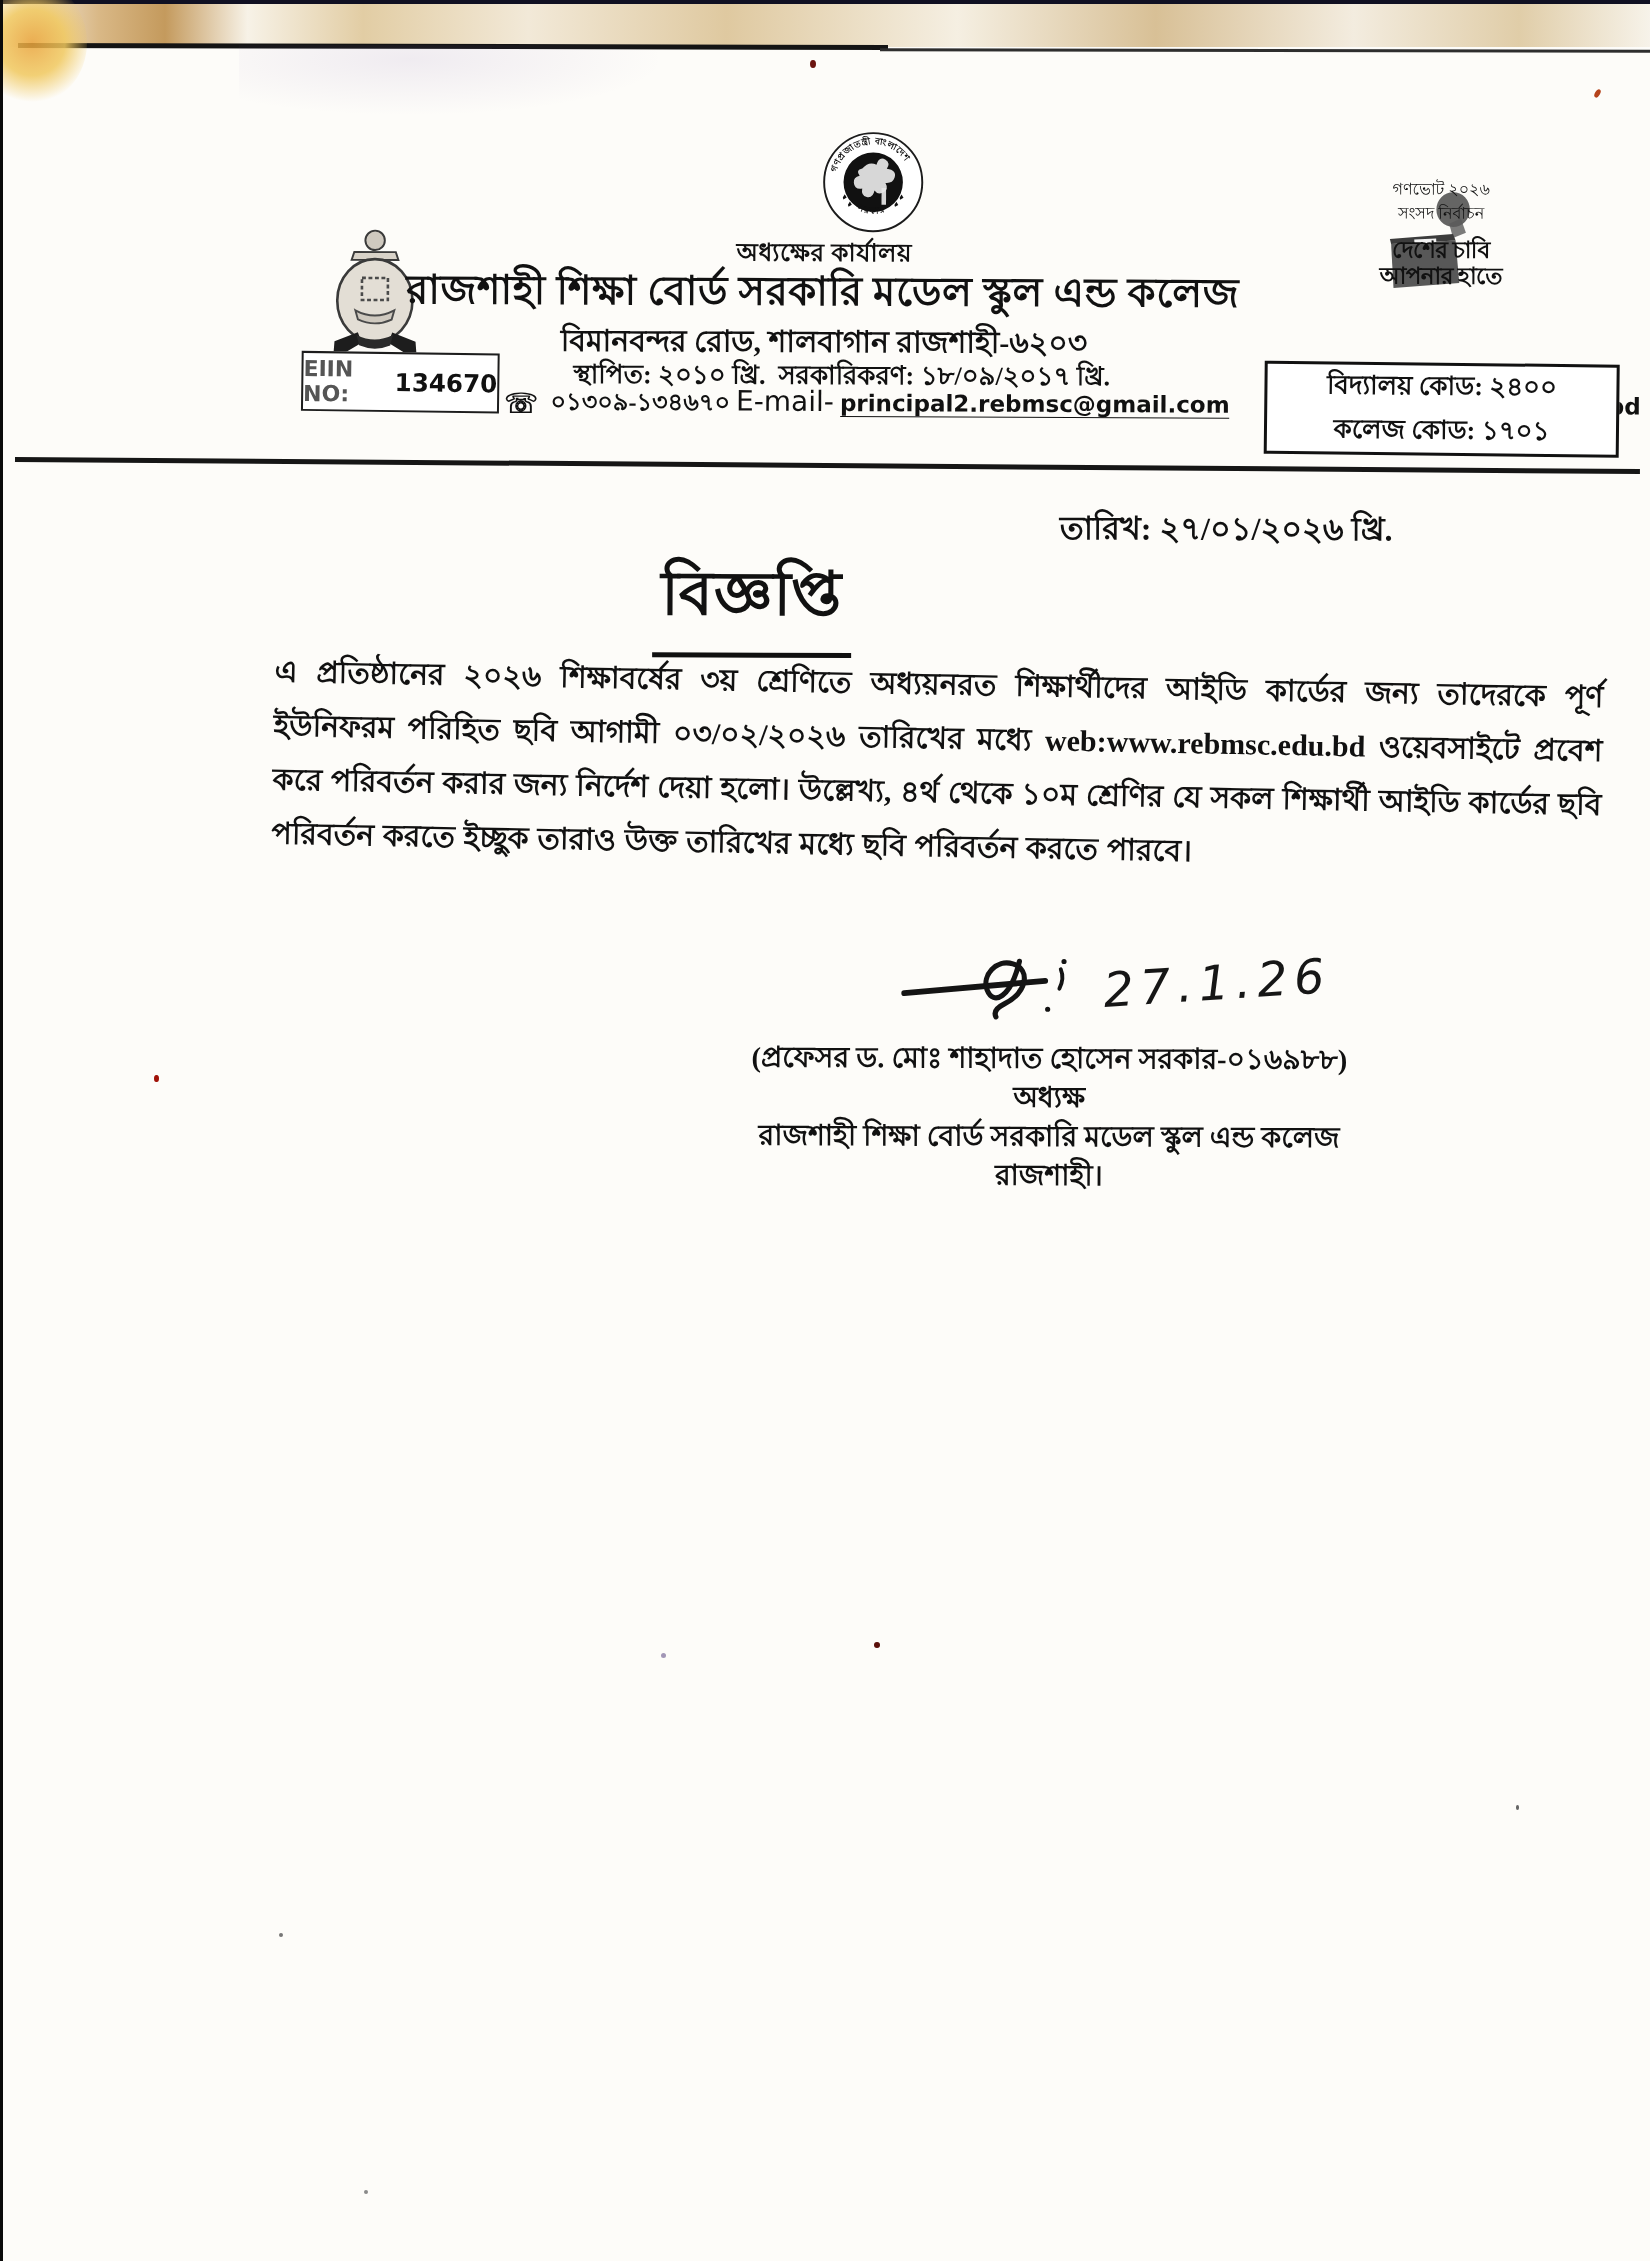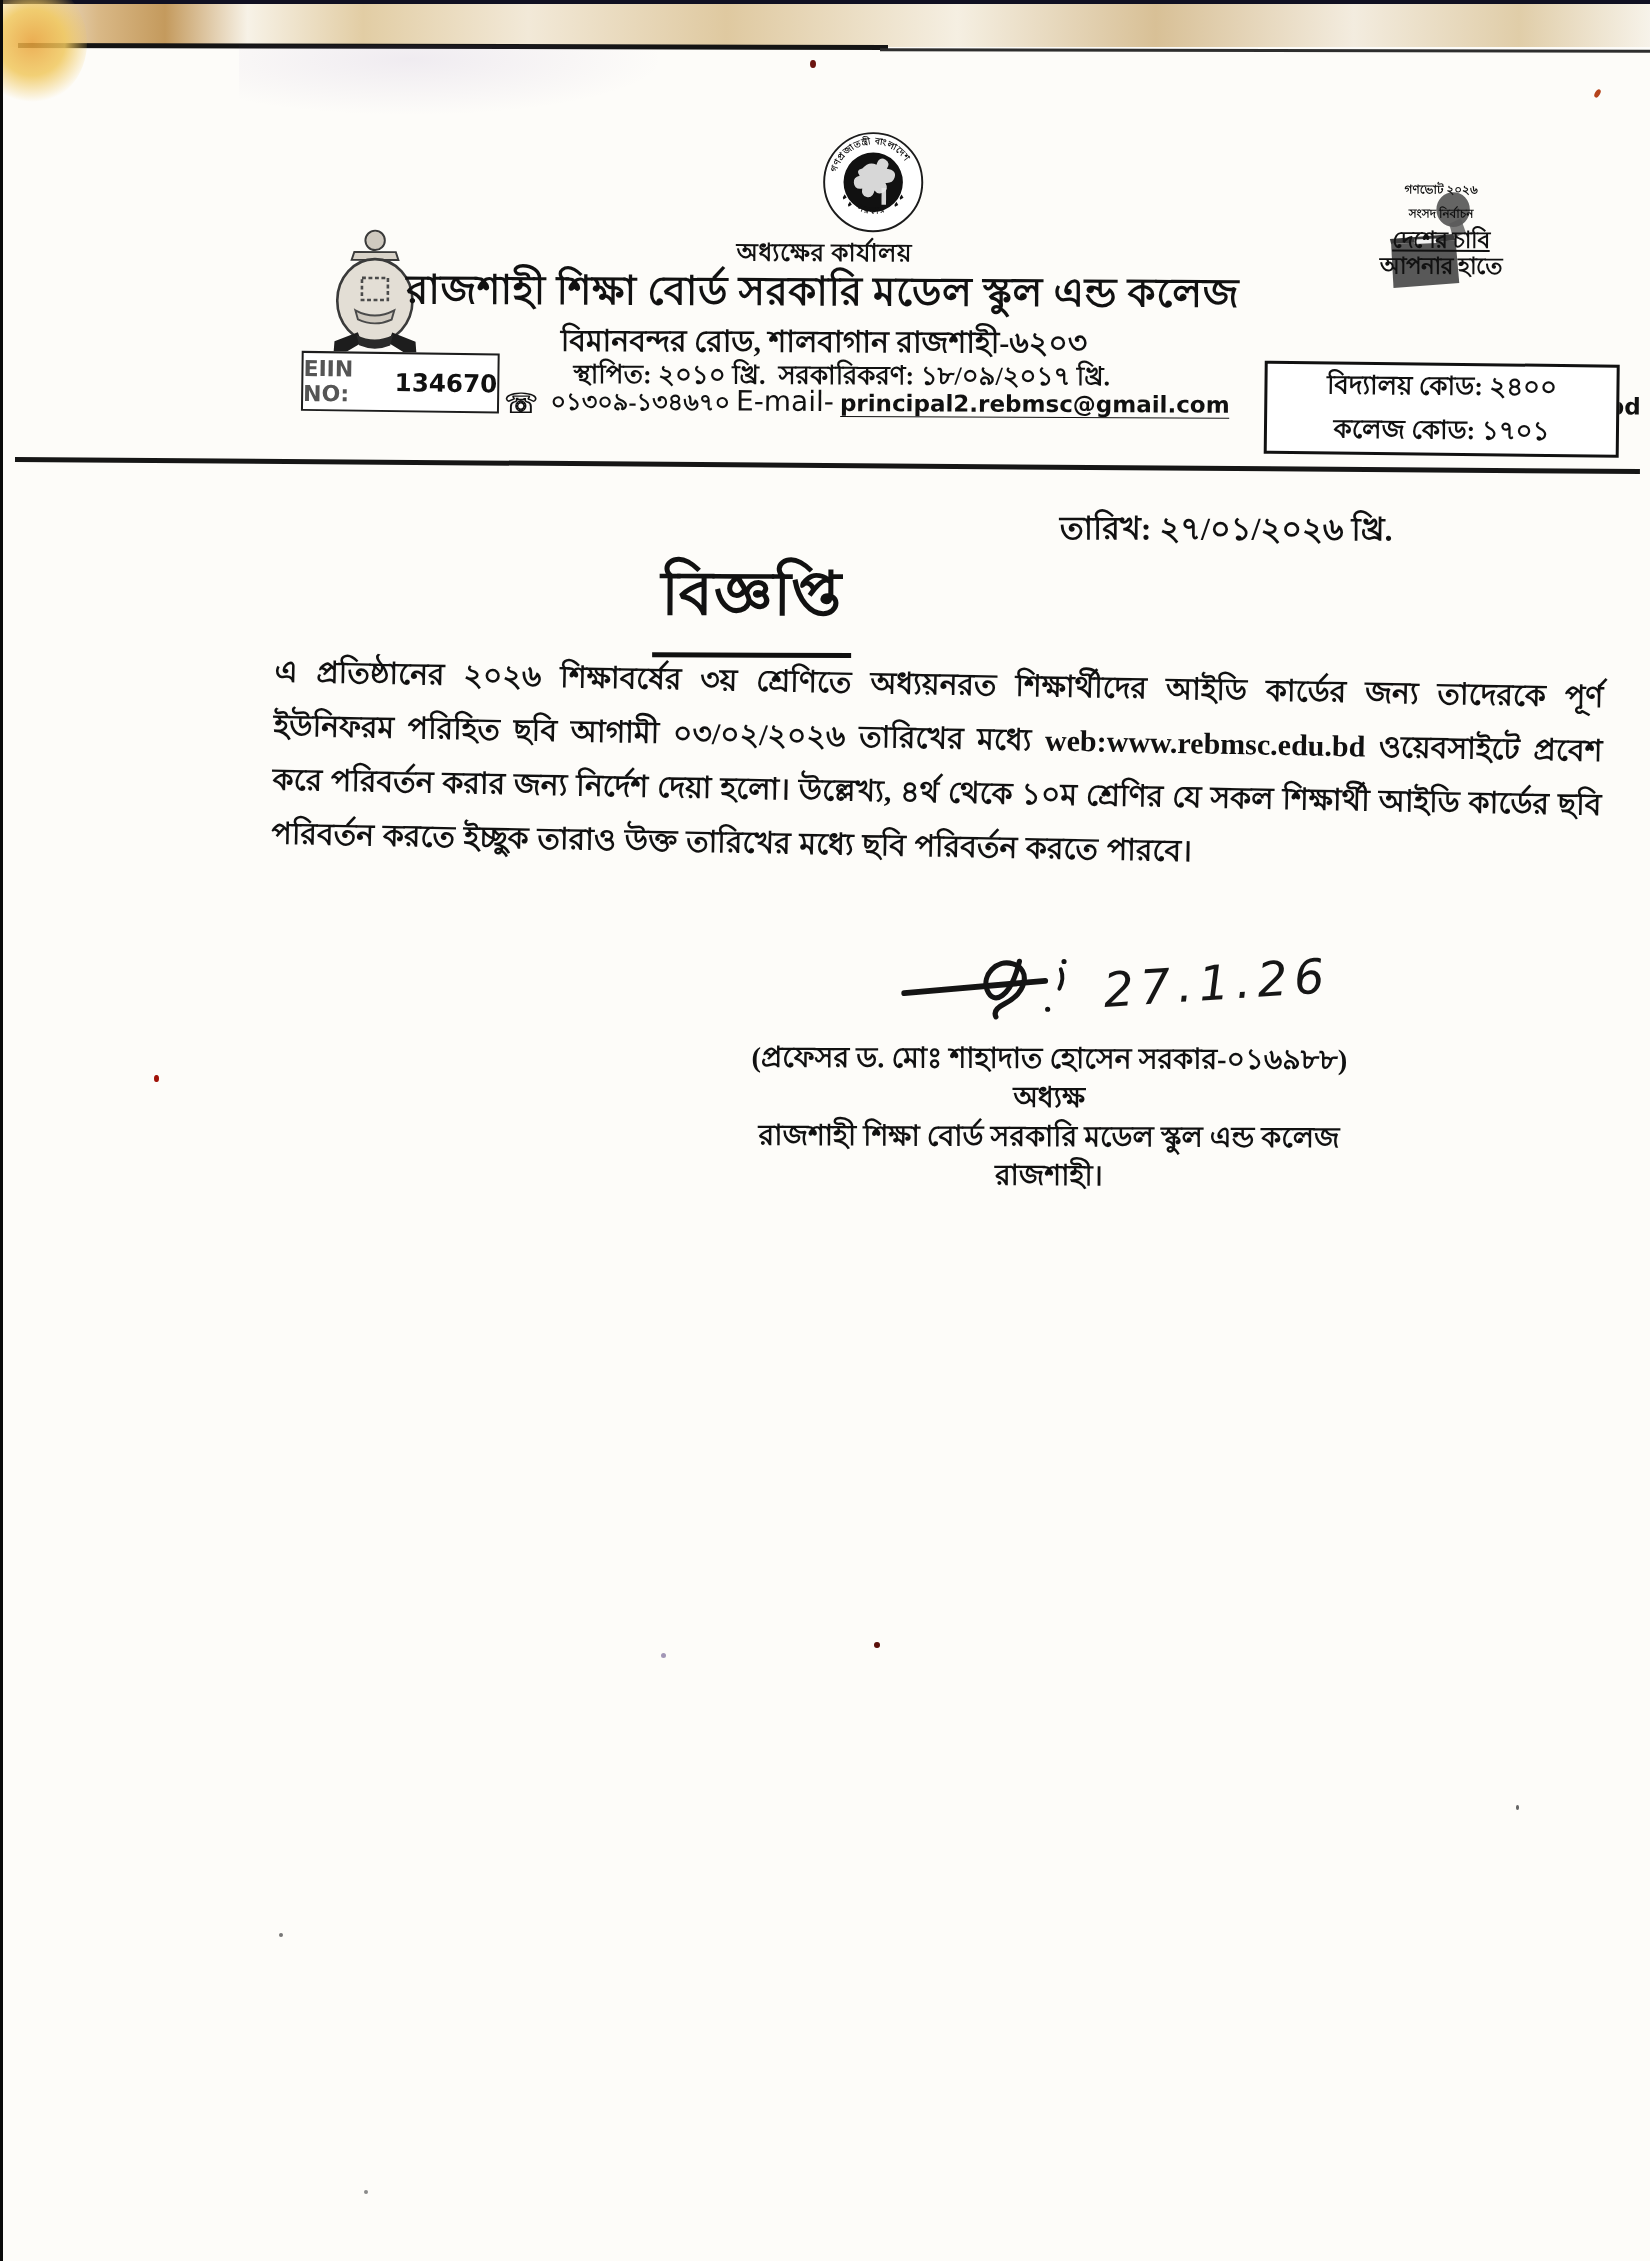--- a/index.html
+++ b/index.html
@@ -35,21 +35,21 @@
   .contact-row .email{font-family:"DejaVu Sans","Liberation Sans",sans-serif;border-bottom:1.9px solid #111;
     font-weight:700;font-size:23px;}
   .contact-row .elabel{font-family:"DejaVu Sans","Liberation Sans",sans-serif;font-weight:400;font-size:28px;}
   .contact-row .web{font-family:"DejaVu Sans","Liberation Sans",sans-serif;font-weight:700;font-size:23px;margin-left:78px;}
   .eiin-box{left:303px;top:354px;width:194px;height:56px;border:2.6px solid #1d1d1d;
     display:flex;align-items:center;justify-content:center;transform:rotate(0.5deg);background:#fff;}
   .eiin-box .lab{font-size:22px;color:#555;font-weight:600;margin-right:6.5px;}
   .eiin-box .val{font-size:24.6px;color:#111;font-weight:800;}
 
   .election{left:1345px;top:175px;width:194px;text-align:center;}
-  .election .l1{font-size:12px;font-weight:700;line-height:24px;}
+  .election .l1{font-size:16px;font-weight:400;line-height:24px;}
   .election .l2{font-size:23px;font-weight:900;line-height:26px;letter-spacing:-0.6px;}
   .codes-box{left:1266px;top:360px;width:349px;height:87px;border:3.2px solid #111;background:#fff;
     display:flex;flex-direction:column;align-items:center;justify-content:space-evenly;transform:rotate(0.4deg);}
   .codes-box div{font-size:26px;font-weight:700;}
 
   .hrule{left:17px;top:463px;width:1625px;height:4.5px;background:#161616;transform:rotate(0.18deg);}
 
   .date-line{left:1041px;top:502px;width:375px;text-align:center;font-size:32px;font-weight:700;}
 
   .notice-title-wrap{left:0;top:547px;width:1651px;text-align:center;transform:translateX(-71px);}
@@ -142,21 +142,21 @@
     <svg class="abs" style="left:1378px;top:182px;" width="116" height="107" viewBox="0 0 180 165">
       <ellipse cx="118" cy="38" rx="26" ry="27" fill="#4a4a4a" opacity="0.85"></ellipse>
       <path d="M112 60 l18 -8 l8 22 l-20 8 z" fill="#5a5a5a" opacity="0.8"></path>
       <path d="M22 92 l100 -6 l6 66 l-102 8 z" fill="#585858"></path>
       <path d="M22 92 l100 -6 l-4 -10 l-98 8 z" fill="#3c3c3c"></path>
       <rect x="58" y="84" width="34" height="7" fill="#f2f2f2" transform="rotate(-3 75 87)"></rect>
     </svg>
     <div class="abs election bn">
       <div class="l1">গণভোট ২০২৬</div>
       <div class="l1">সংসদ নির্বাচন</div>
-      <div class="l2" style="margin-top:2px;text-decoration:underline;">দেশের চাবি</div>
+      <div class="l2" style="margin-top:12px;">দেশের চাবি</div>
       <div class="l2">আপনার হাতে</div>
     </div>
 
     <div class="abs codes-box bn">
       <div>বিদ্যালয় কোড: ২৪০০</div>
       <div>কলেজ কোড: ১৭০১</div>
     </div>
 
     <div class="abs hrule"></div>
     <div class="abs date-line bn">তারিখ: ২৭/০১/২০২৬ খ্রি.</div>

